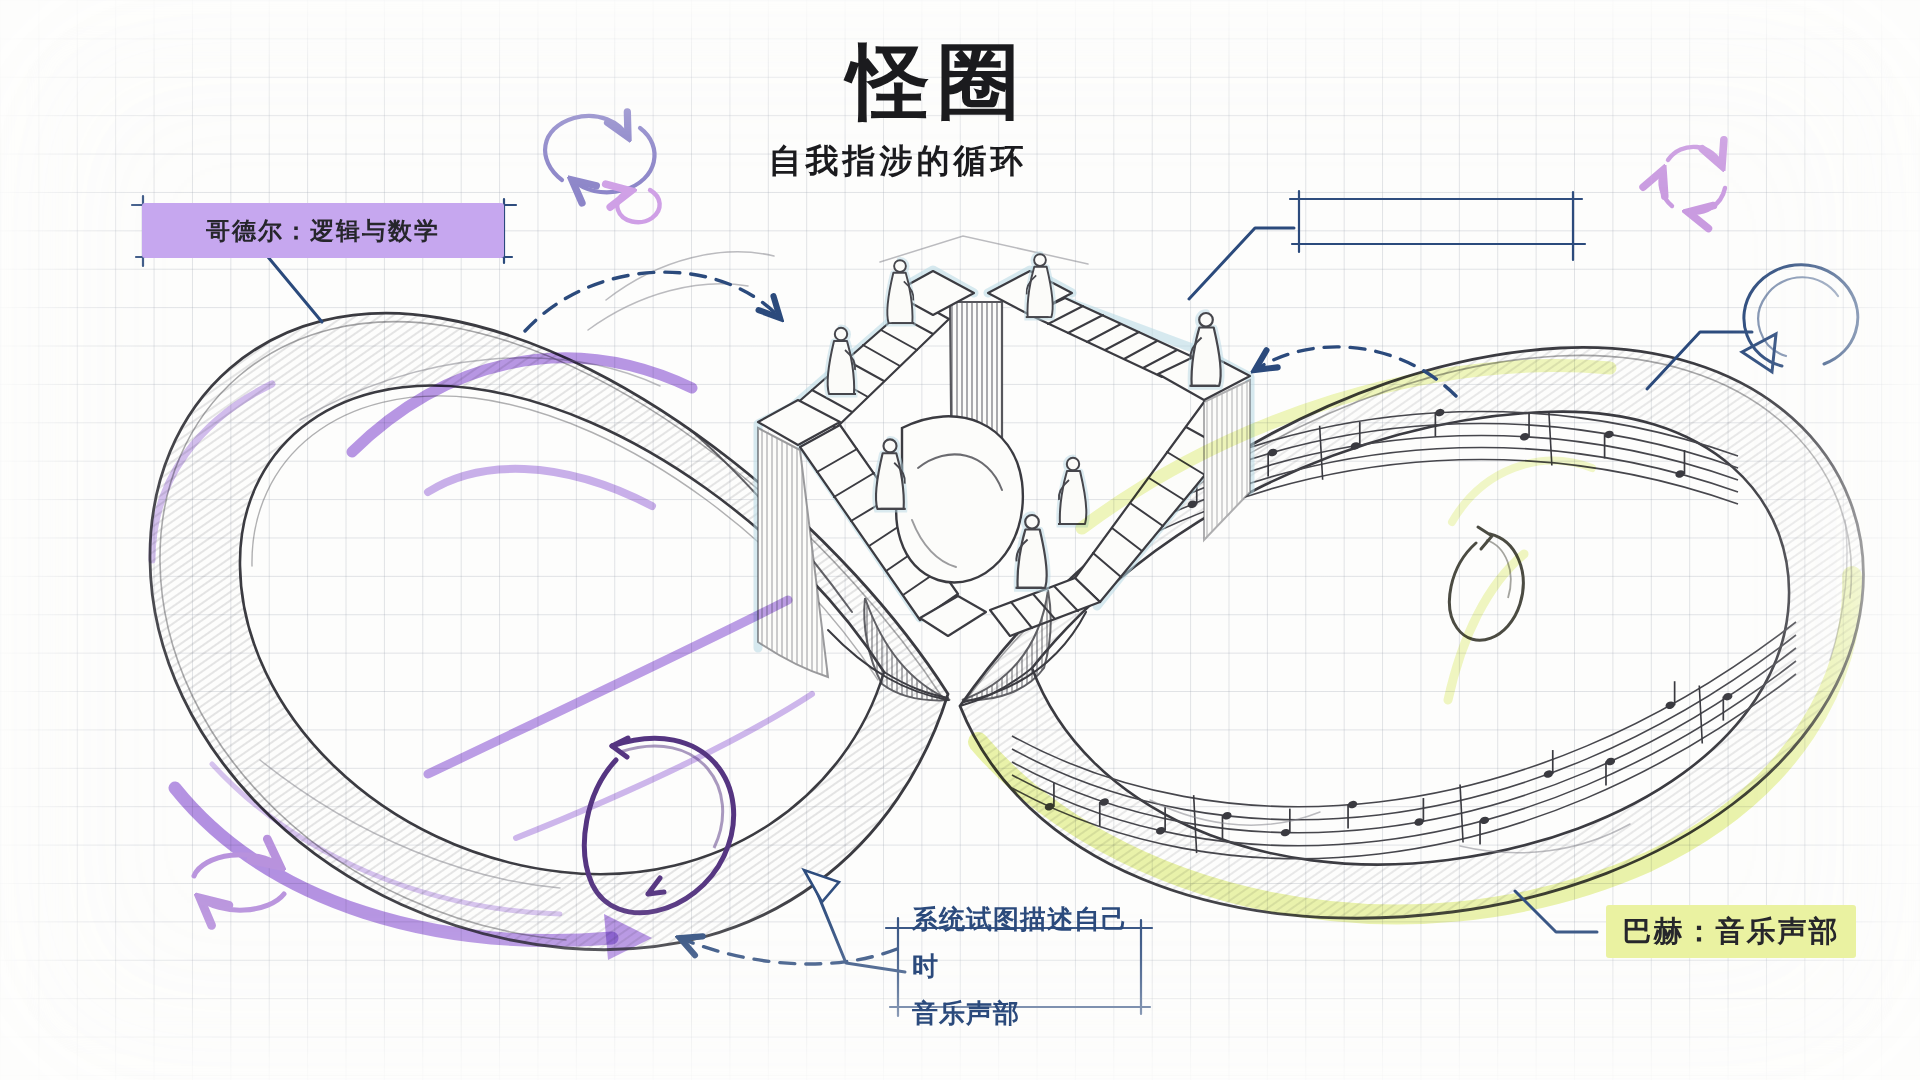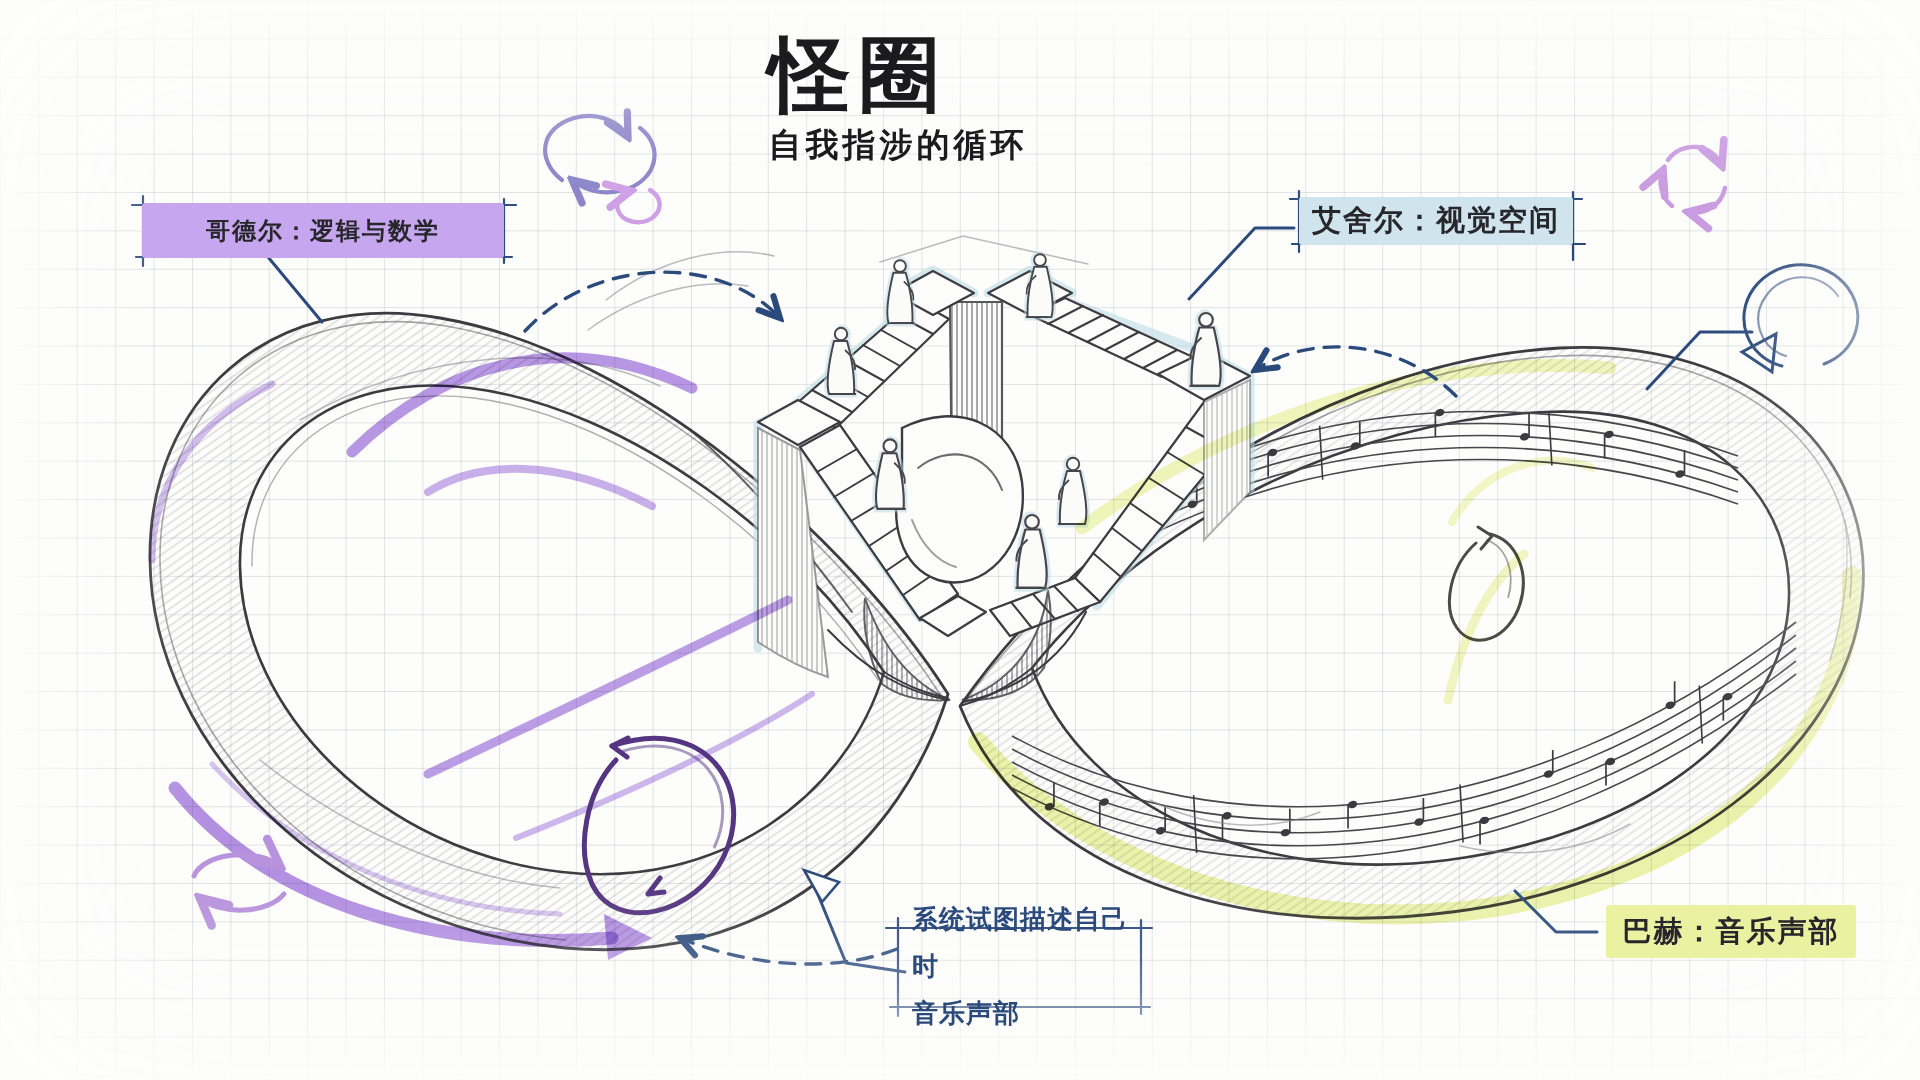--- a/index.html
+++ b/index.html
@@ -6,23 +6,23 @@
   .canvas{position:relative;width:1920px;height:1080px;background:#fdfdfc;overflow:hidden;
           font-family:"DejaVu Sans","Liberation Sans",sans-serif;}
   .grid{position:absolute;inset:0;
         background-image:linear-gradient(to right,rgba(158,164,176,.30) 1px,transparent 1px),
                          linear-gradient(to bottom,rgba(158,164,176,.30) 1px,transparent 1px);
         background-size:38.4px 38.4px;}
   .vig{position:absolute;inset:0;pointer-events:none;
        box-shadow:inset 0 0 150px 55px rgba(253,253,252,.95), inset 0 0 60px 20px rgba(253,253,252,.8);}
   svg.art{position:absolute;inset:0;}
 
-  .title-block{position:absolute;left:898px;top:30px;transform:translateX(-50%);text-align:left;color:#1b1b1e;z-index:5;}
+  .title-block{position:absolute;left:898px;top:37px;transform:translateX(-50%);text-align:right;color:#1b1b1e;z-index:5;}
   .title-block h1{margin:0;font-size:82px;font-weight:900;letter-spacing:8px;line-height:1.1;}
-  .title-block .sub{margin-top:3px;font-size:33px;font-weight:700;letter-spacing:4px;}
+  .title-block .sub{margin-top:12px;font-size:33px;font-weight:700;letter-spacing:4px;}
 
   .hl{position:absolute;display:flex;align-items:center;justify-content:center;font-weight:700;
       color:#26262b;letter-spacing:2px;border-radius:3px;z-index:4;}
   #lbl-godel{left:142px;top:203px;width:362px;height:55px;font-size:24px;}
   #lbl-escher{left:1299px;top:197px;width:274px;height:48px;font-size:29px;}
   #lbl-bach{left:1597px;top:905px;width:250px;height:53px;font-size:29px;}
   .anno{position:absolute;left:912px;top:896px;width:230px;color:#2b4a7c;font-weight:700;
         font-size:26px;line-height:47px;letter-spacing:1px;z-index:4;}
 
   
@@ -302,23 +302,20 @@
   </svg>
 
   <div class="title-block">
     <h1>怪圈</h1>
     <div class="sub">自我指涉的循环</div>
   </div>
 
   <div class="hl" id="lbl-godel" style="background-color: rgb(198, 167, 239);">
     <span>哥德尔：逻辑与数学</span>
   </div>
-  <div class="hl" id="lbl-escher" style="background-color: rgb(207, 228, 236);">
-    <span>艾舍尔：视觉空间</span>
-  </div>
   <div class="hl" id="lbl-bach" style="background-color: rgb(234, 242, 161); margin-left: 9px;">
     <span>巴赫：音乐声部</span>
   </div>
 
   <div class="anno">
     <div>系统试图描述自己时</div>
     <div>音乐声部</div>
   </div>
 
   <div class="vig"></div>

